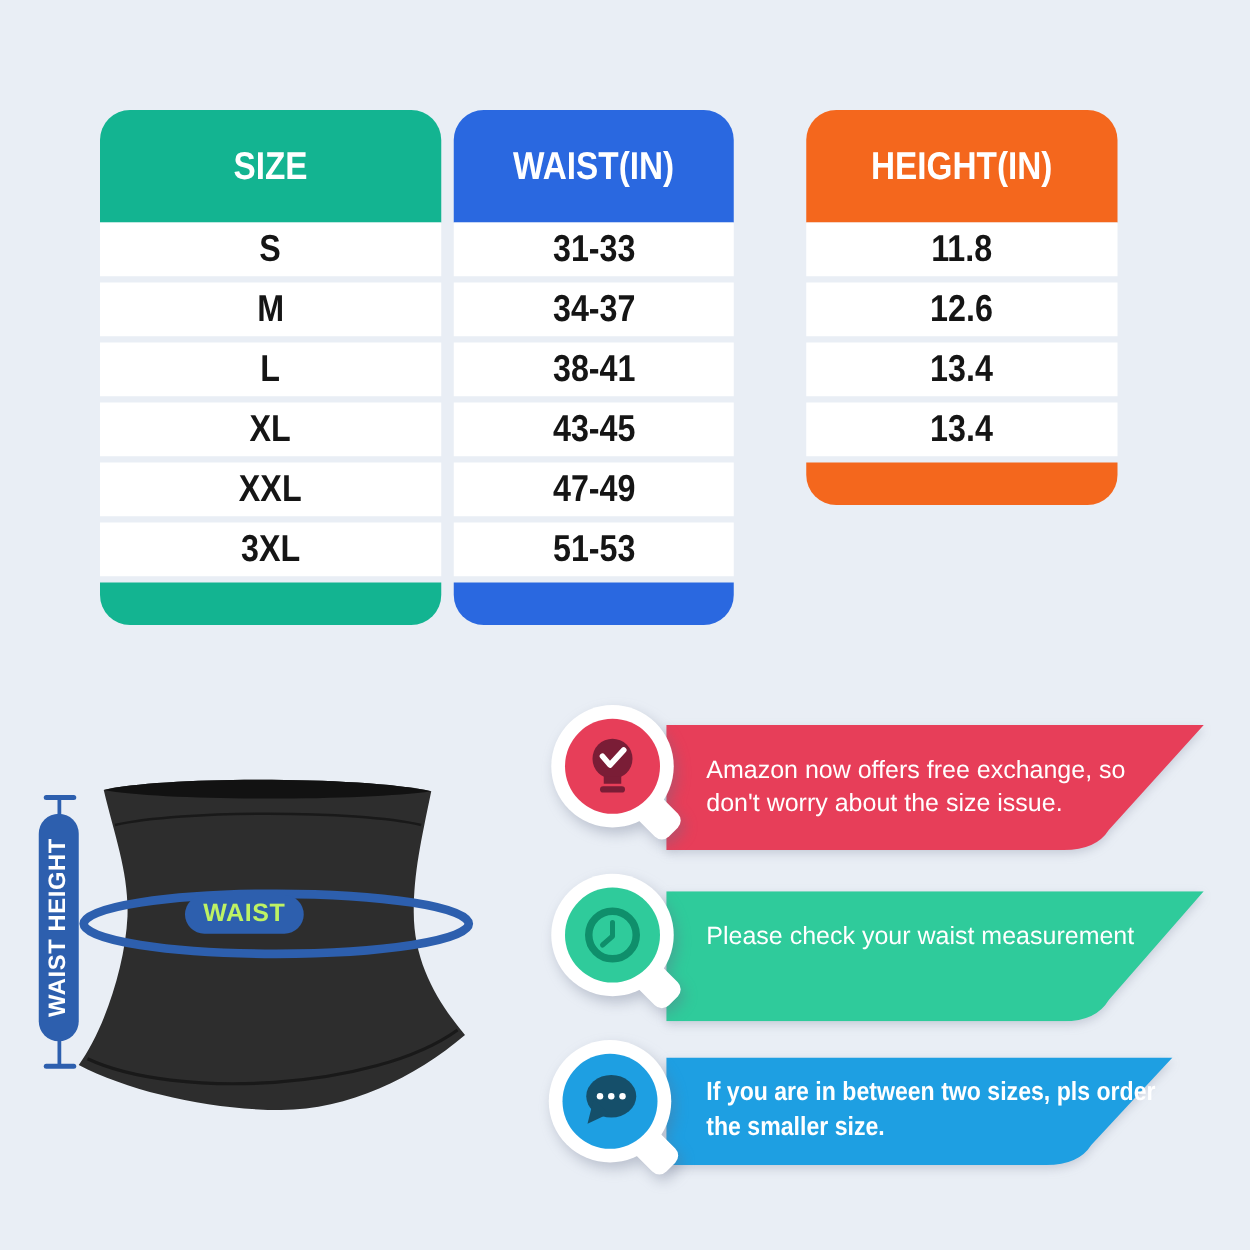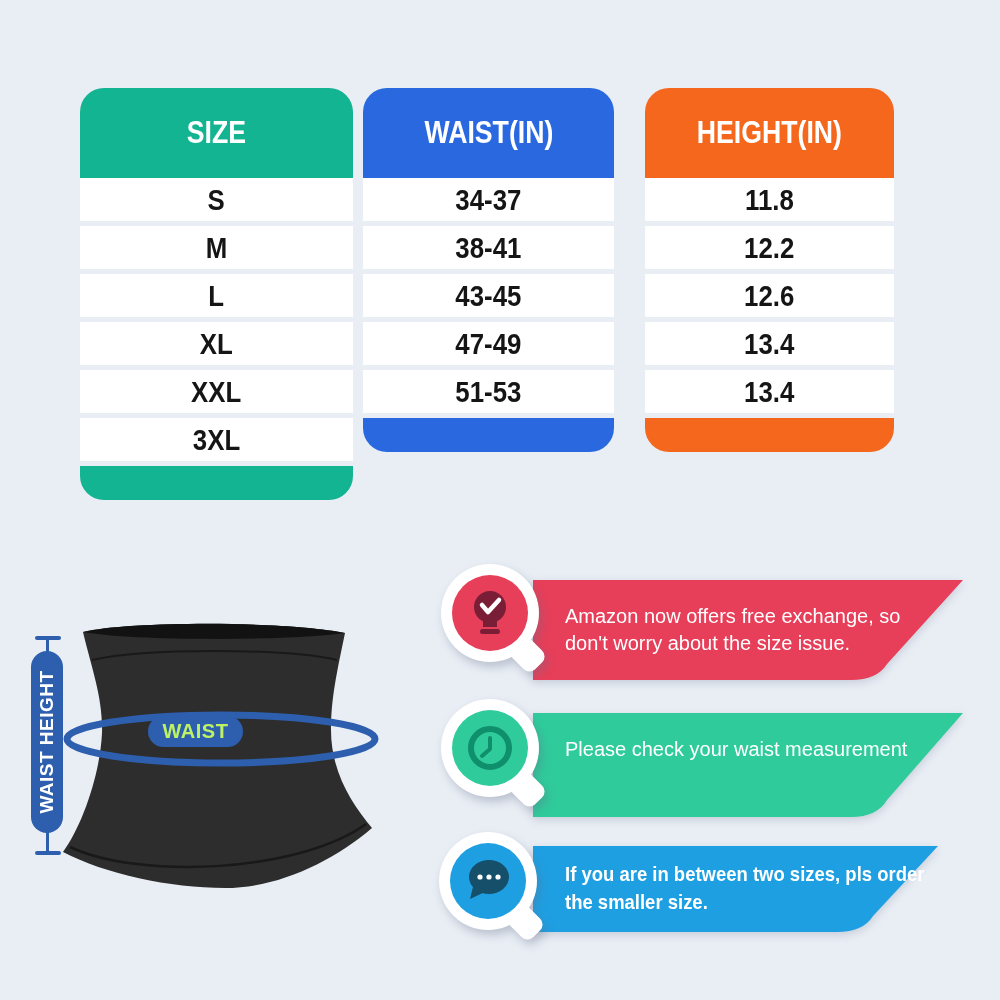--- a/index.html
+++ b/index.html
@@ -3,21 +3,21 @@
 <meta charset="utf-8">
 <style>
   html,body{margin:0;padding:0;background:#cfd6e0;}
   .canvas{
     position:relative;width:1000px;height:1000px;overflow:hidden;
     background:#E9EEF5;font-family:"Liberation Sans",sans-serif;
   }
   
   .col{position:absolute;top:88px;}
   .col-size{left:80px;width:273px;}
-  .col-waist{left:363px;width:251px;border-radius:11px;}
+  .col-waist{left:363px;width:224px;border-radius:11px;}
   .col-height{left:645px;width:249px;}
   .hd{height:90px;border-radius:24px 24px 0 0;display:flex;align-items:center;justify-content:center;
       color:#fff;font-weight:bold;font-size:31px;}
   .cell{height:43px;margin-bottom:5px;background:#fff;display:flex;align-items:center;justify-content:center;
       font-weight:bold;font-size:30px;color:#151515;}
   .ft{height:34px;border-radius:0 0 24px 24px;}
   .bg-green{background:#13B491;} .bg-blue{background:#2A68E0;} .bg-orange{background:#F4671D;}
   .cond{display:inline-block;transform:scaleX(0.86);white-space:nowrap;}
   
   .trainer-svg{position:absolute;left:20px;top:600px;}
@@ -66,20 +66,23 @@
         <span class="cond">3XL</span>
       </div>
     <div class="ft bg-green"></div>
   </div>
 
   <div class="col col-waist">
     <div class="hd bg-blue">
       <span class="cond">WAIST(IN)</span>
     </div>
     <div class="cell">
+        <span class="cond">31-33</span>
+      </div>
+    <div class="cell">
         <span class="cond">34-37</span>
       </div>
     <div class="cell">
         <span class="cond">38-41</span>
       </div>
     <div class="cell">
         <span class="cond">43-45</span>
       </div>
     <div class="cell">
         <span class="cond">47-49</span>
@@ -89,23 +92,20 @@
       </div>
     <div class="ft bg-blue"></div>
   </div>
 
   <div class="col col-height">
     <div class="hd bg-orange">
       <span class="cond">HEIGHT(IN)</span>
     </div>
     <div class="cell">
         <span class="cond">11.8</span>
-      </div>
-    <div class="cell">
-        <span class="cond">12.2</span>
       </div>
     <div class="cell">
         <span class="cond">12.6</span>
       </div>
     <div class="cell">
         <span class="cond">13.4</span>
       </div>
     <div class="cell">
         <span class="cond">13.4</span>
       </div>

